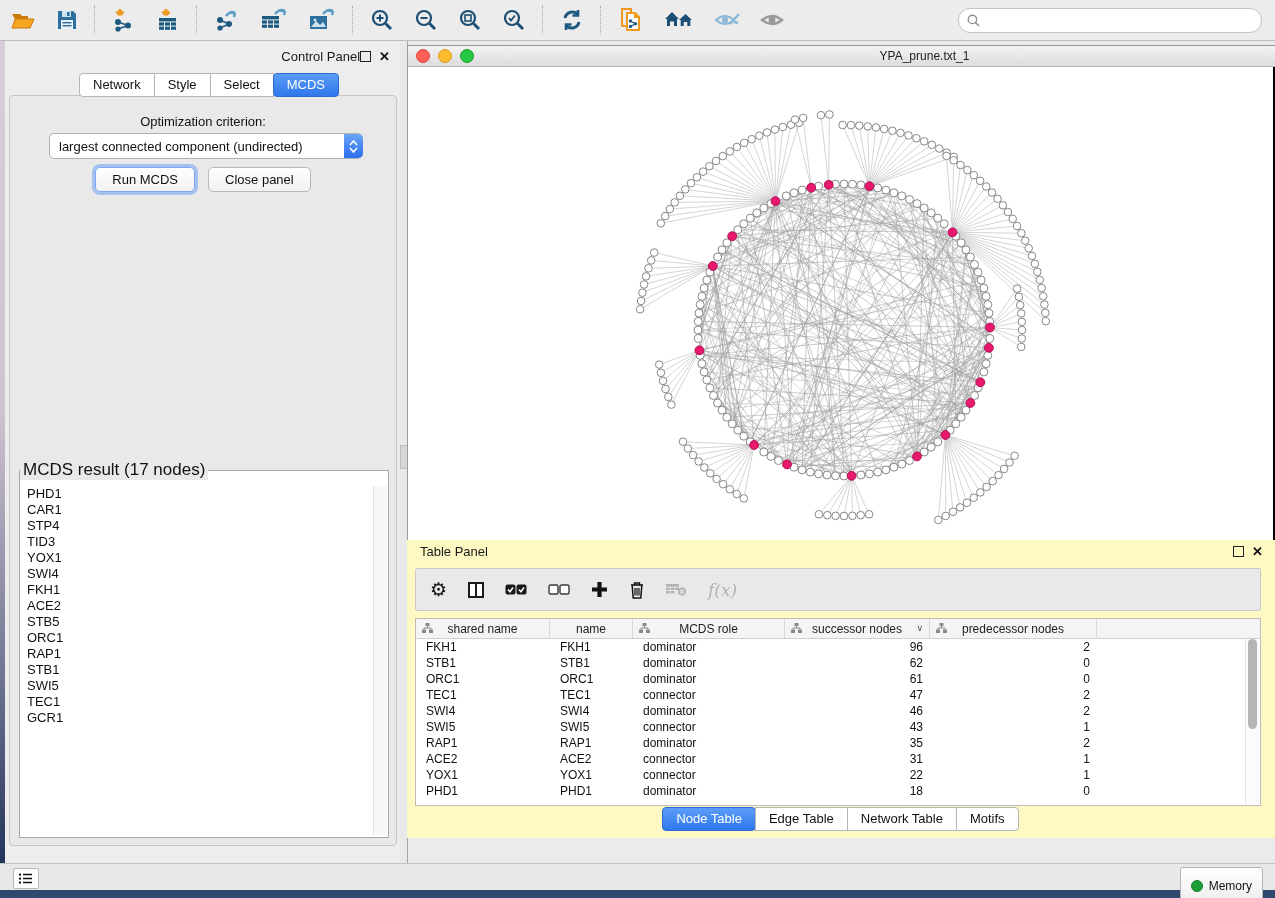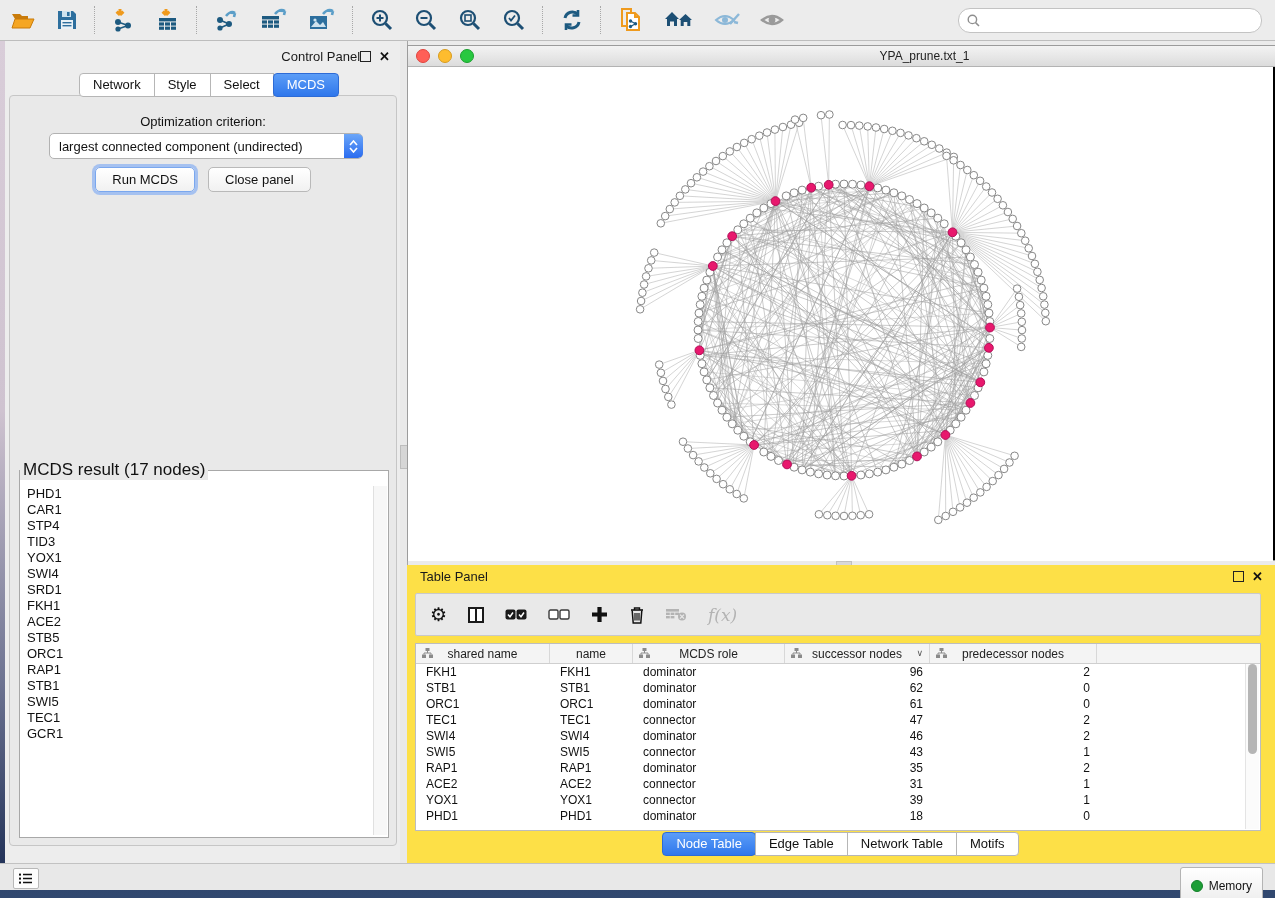--- a/index.html
+++ b/index.html
@@ -59,21 +59,21 @@
   .hsplit-handle{left:836px;top:561px;width:14px;height:5px;background:#d8d8d8;border:1px solid #c0c0c0;}
   
   .network-frame{left:407px;top:45px;width:1035px;height:516px;border:1px solid #9b9b9b;background:#000000;box-sizing:border-box;}
   .net-titlebar{height:20px;background:linear-gradient(#f3f3f3,#dcdcdc);border-bottom:1px solid #b3b3b3;
     display:flex;align-items:center;position:relative;}
   .lights{display:flex;gap:8px;margin-left:8px;}
   .light{width:12px;height:12px;border-radius:50%;}
   .net-title{position:absolute;left:0;right:0;text-align:center;font-size:12px;color:#222;}
   .net-canvas{width:865px;height:494px;background:#fff;}
   
-  .table-panel{left:407px;top:565px;width:868px;height:298px;background:#fde047;}
+  .table-panel{left:407px;top:540px;width:868px;height:298px;background:#fef9c3;}
   .tp-header{position:absolute;left:13px;right:12px;top:4px;display:flex;justify-content:space-between;align-items:center;}
   .tp-toolbar{position:absolute;left:8px;top:28px;width:846px;height:43px;background:#e9e9e9;
     border:1px solid #c9c9c9;border-radius:2px;display:flex;align-items:center;padding-left:14px;box-sizing:border-box;}
   .tpbtn{display:flex;align-items:center;justify-content:center;margin-right:21px;}
   .gear-glyph{font-size:19px;color:#111;line-height:19px;}
   .fx{font-family:"DejaVu Serif",serif;font-style:italic;font-size:17px;color:#b3b3b3;}
   .tp-table{position:absolute;left:8px;top:78px;width:846px;height:188px;background:#fff;
     border:1px solid #bdbdbd;box-sizing:border-box;overflow:hidden;}
   .thead{display:flex;height:19px;background:#f4f4f4;border-bottom:1px solid #cfcfcf;}
   .th{display:flex;align-items:center;font-size:12px;color:#222;border-right:1px solid #d8d8d8;
@@ -290,21 +290,20 @@
     </div>
     <fieldset class="result-fs">
       <legend>MCDS result (17 nodes)</legend>
       <div class="listbox">
           <div class="list-item">PHD1</div>
           <div class="list-item">CAR1</div>
           <div class="list-item">STP4</div>
           <div class="list-item">TID3</div>
           <div class="list-item">YOX1</div>
           <div class="list-item">SWI4</div>
-          <div class="list-item">SRD1</div>
           <div class="list-item">FKH1</div>
           <div class="list-item">ACE2</div>
           <div class="list-item">STB5</div>
           <div class="list-item">ORC1</div>
           <div class="list-item">RAP1</div>
           <div class="list-item">STB1</div>
           <div class="list-item">SWI5</div>
           <div class="list-item">TEC1</div>
           <div class="list-item">GCR1</div>
         </div>
@@ -1170,21 +1169,21 @@
           <div class="td" style="width: 134px;">ACE2</div>
           <div class="td" style="width: 83px;">ACE2</div>
           <div class="td" style="width: 152px;">connector</div>
           <div class="td num" style="width: 145px;">31</div>
           <div class="td num" style="width: 167px;">1</div>
         </div>
         <div class="tr">
           <div class="td" style="width: 134px;">YOX1</div>
           <div class="td" style="width: 83px;">YOX1</div>
           <div class="td" style="width: 152px;">connector</div>
-          <div class="td num" style="width: 145px;">39</div>
+          <div class="td num" style="width: 145px;">22</div>
           <div class="td num" style="width: 167px;">1</div>
         </div>
         <div class="tr">
           <div class="td" style="width: 134px;">PHD1</div>
           <div class="td" style="width: 83px;">PHD1</div>
           <div class="td" style="width: 152px;">dominator</div>
           <div class="td num" style="width: 145px;">18</div>
           <div class="td num" style="width: 167px;">0</div>
         </div>
       </div>

